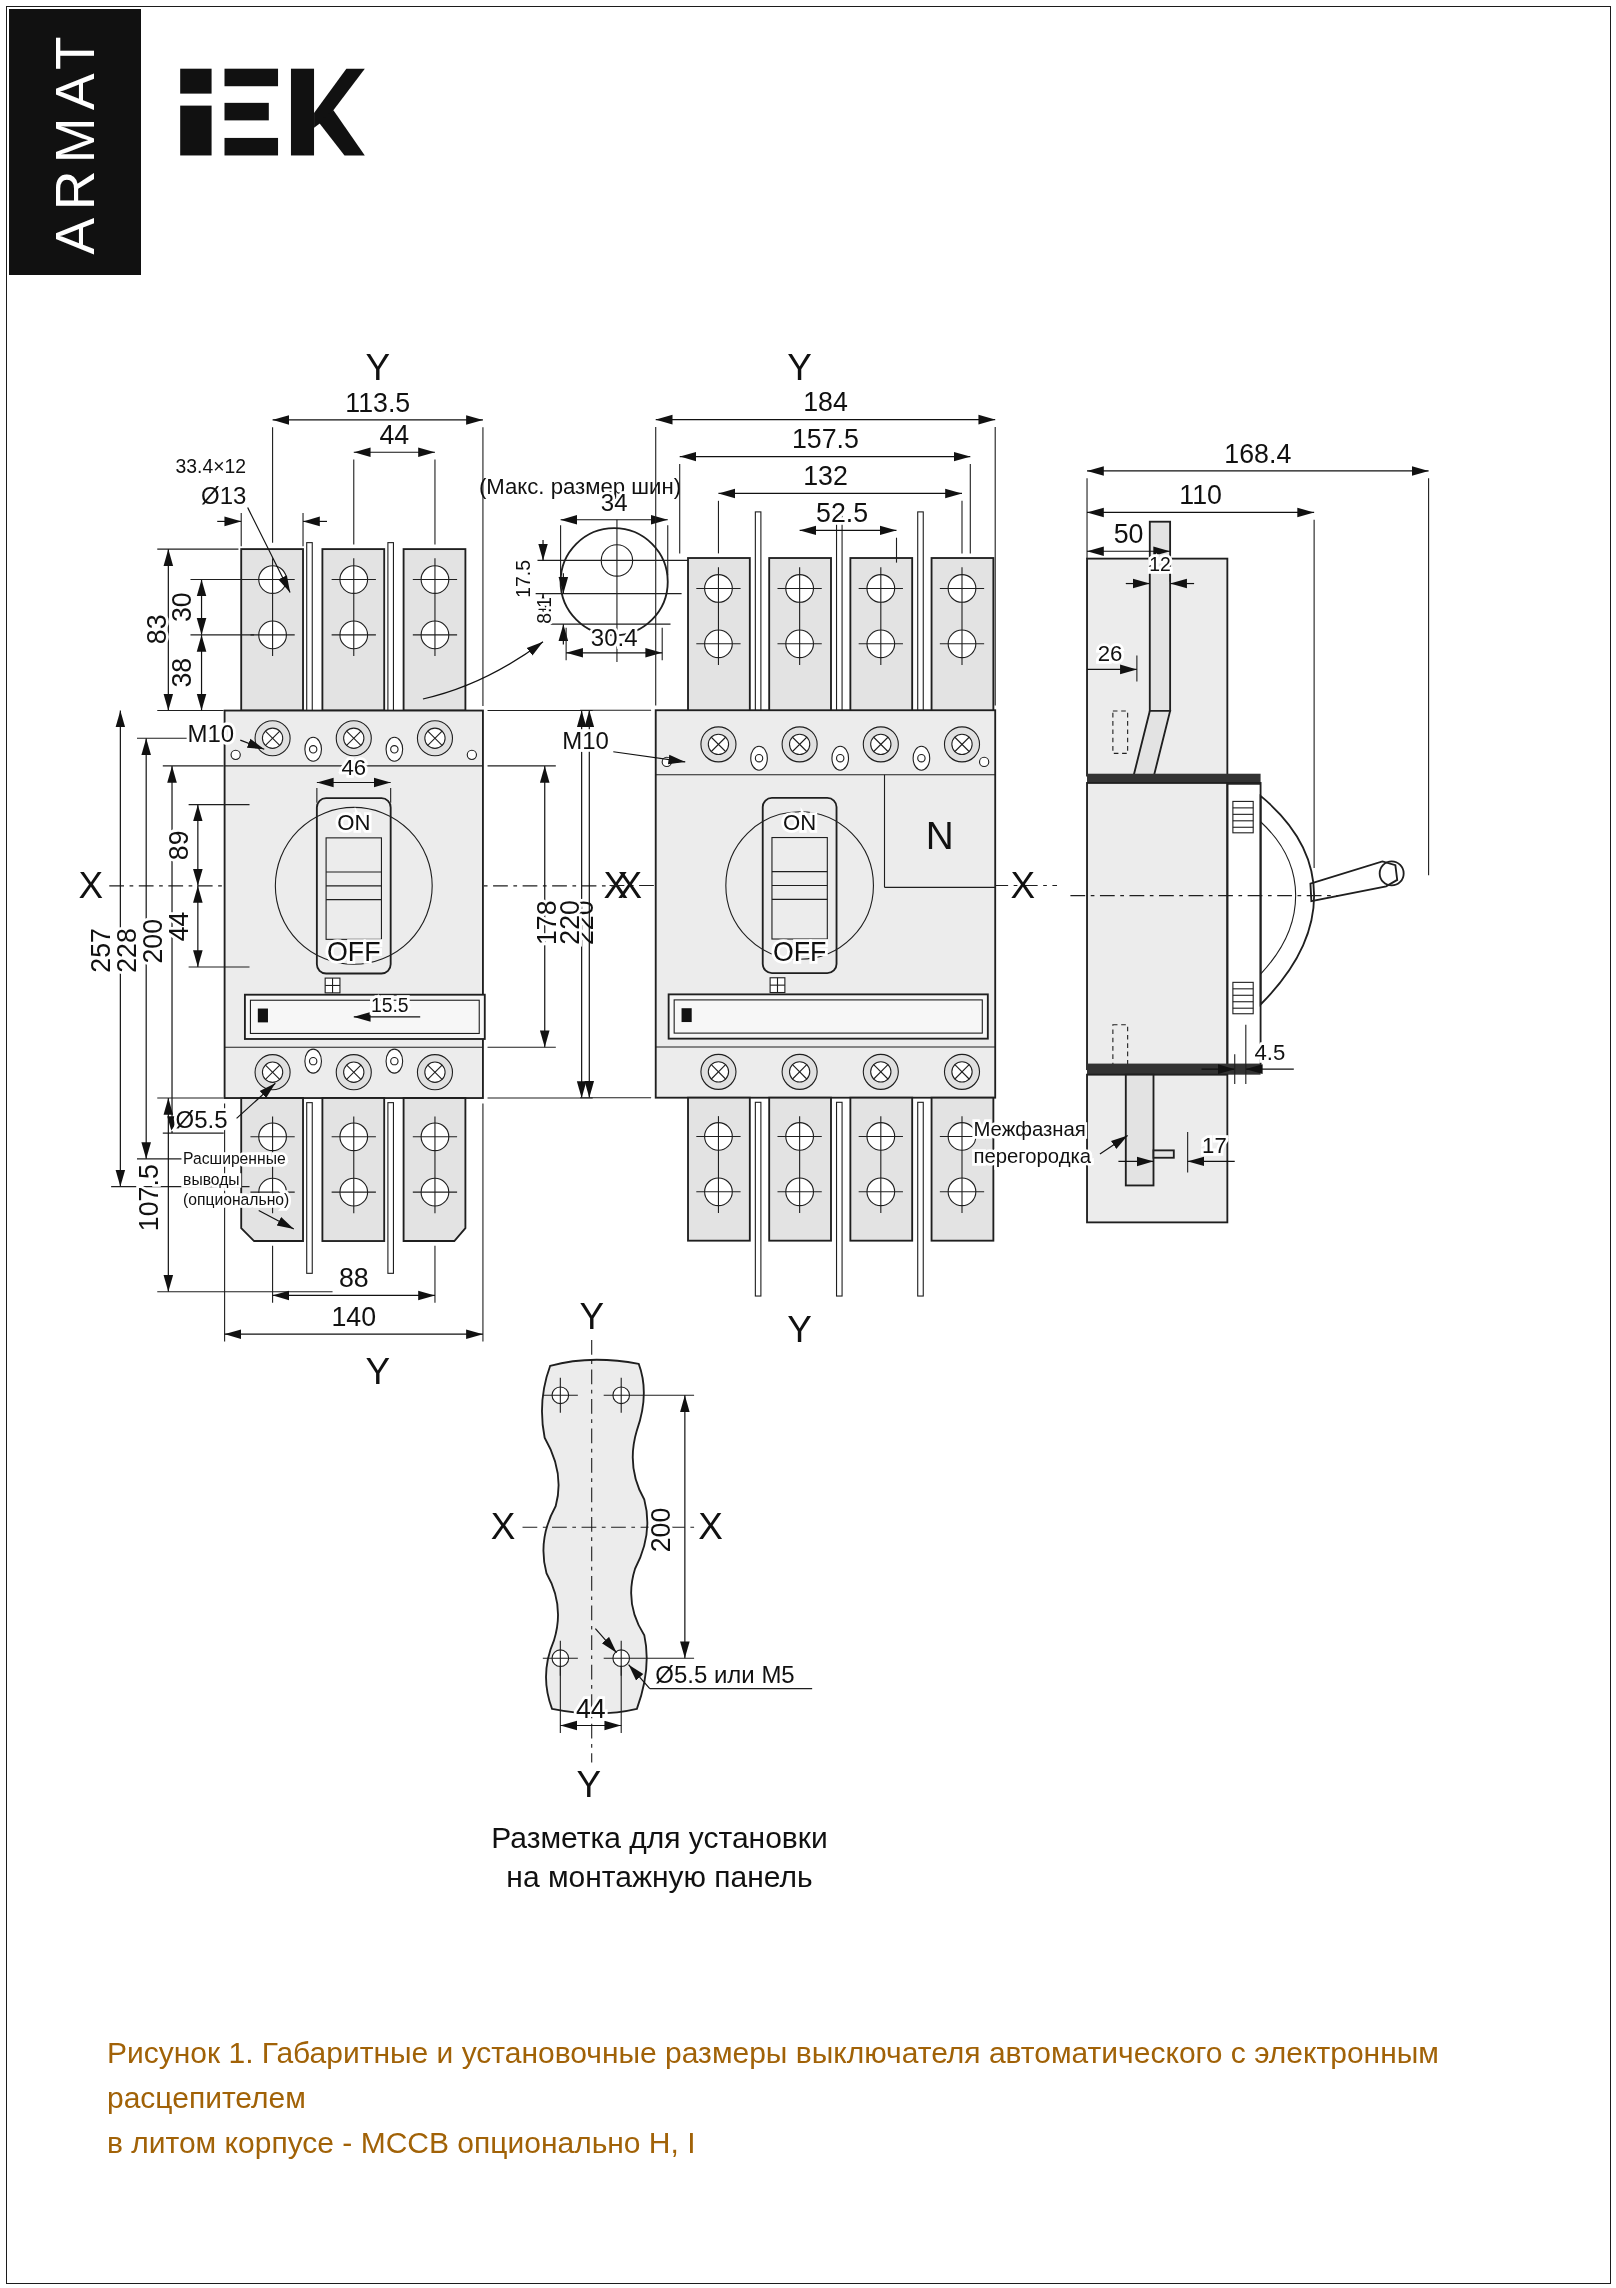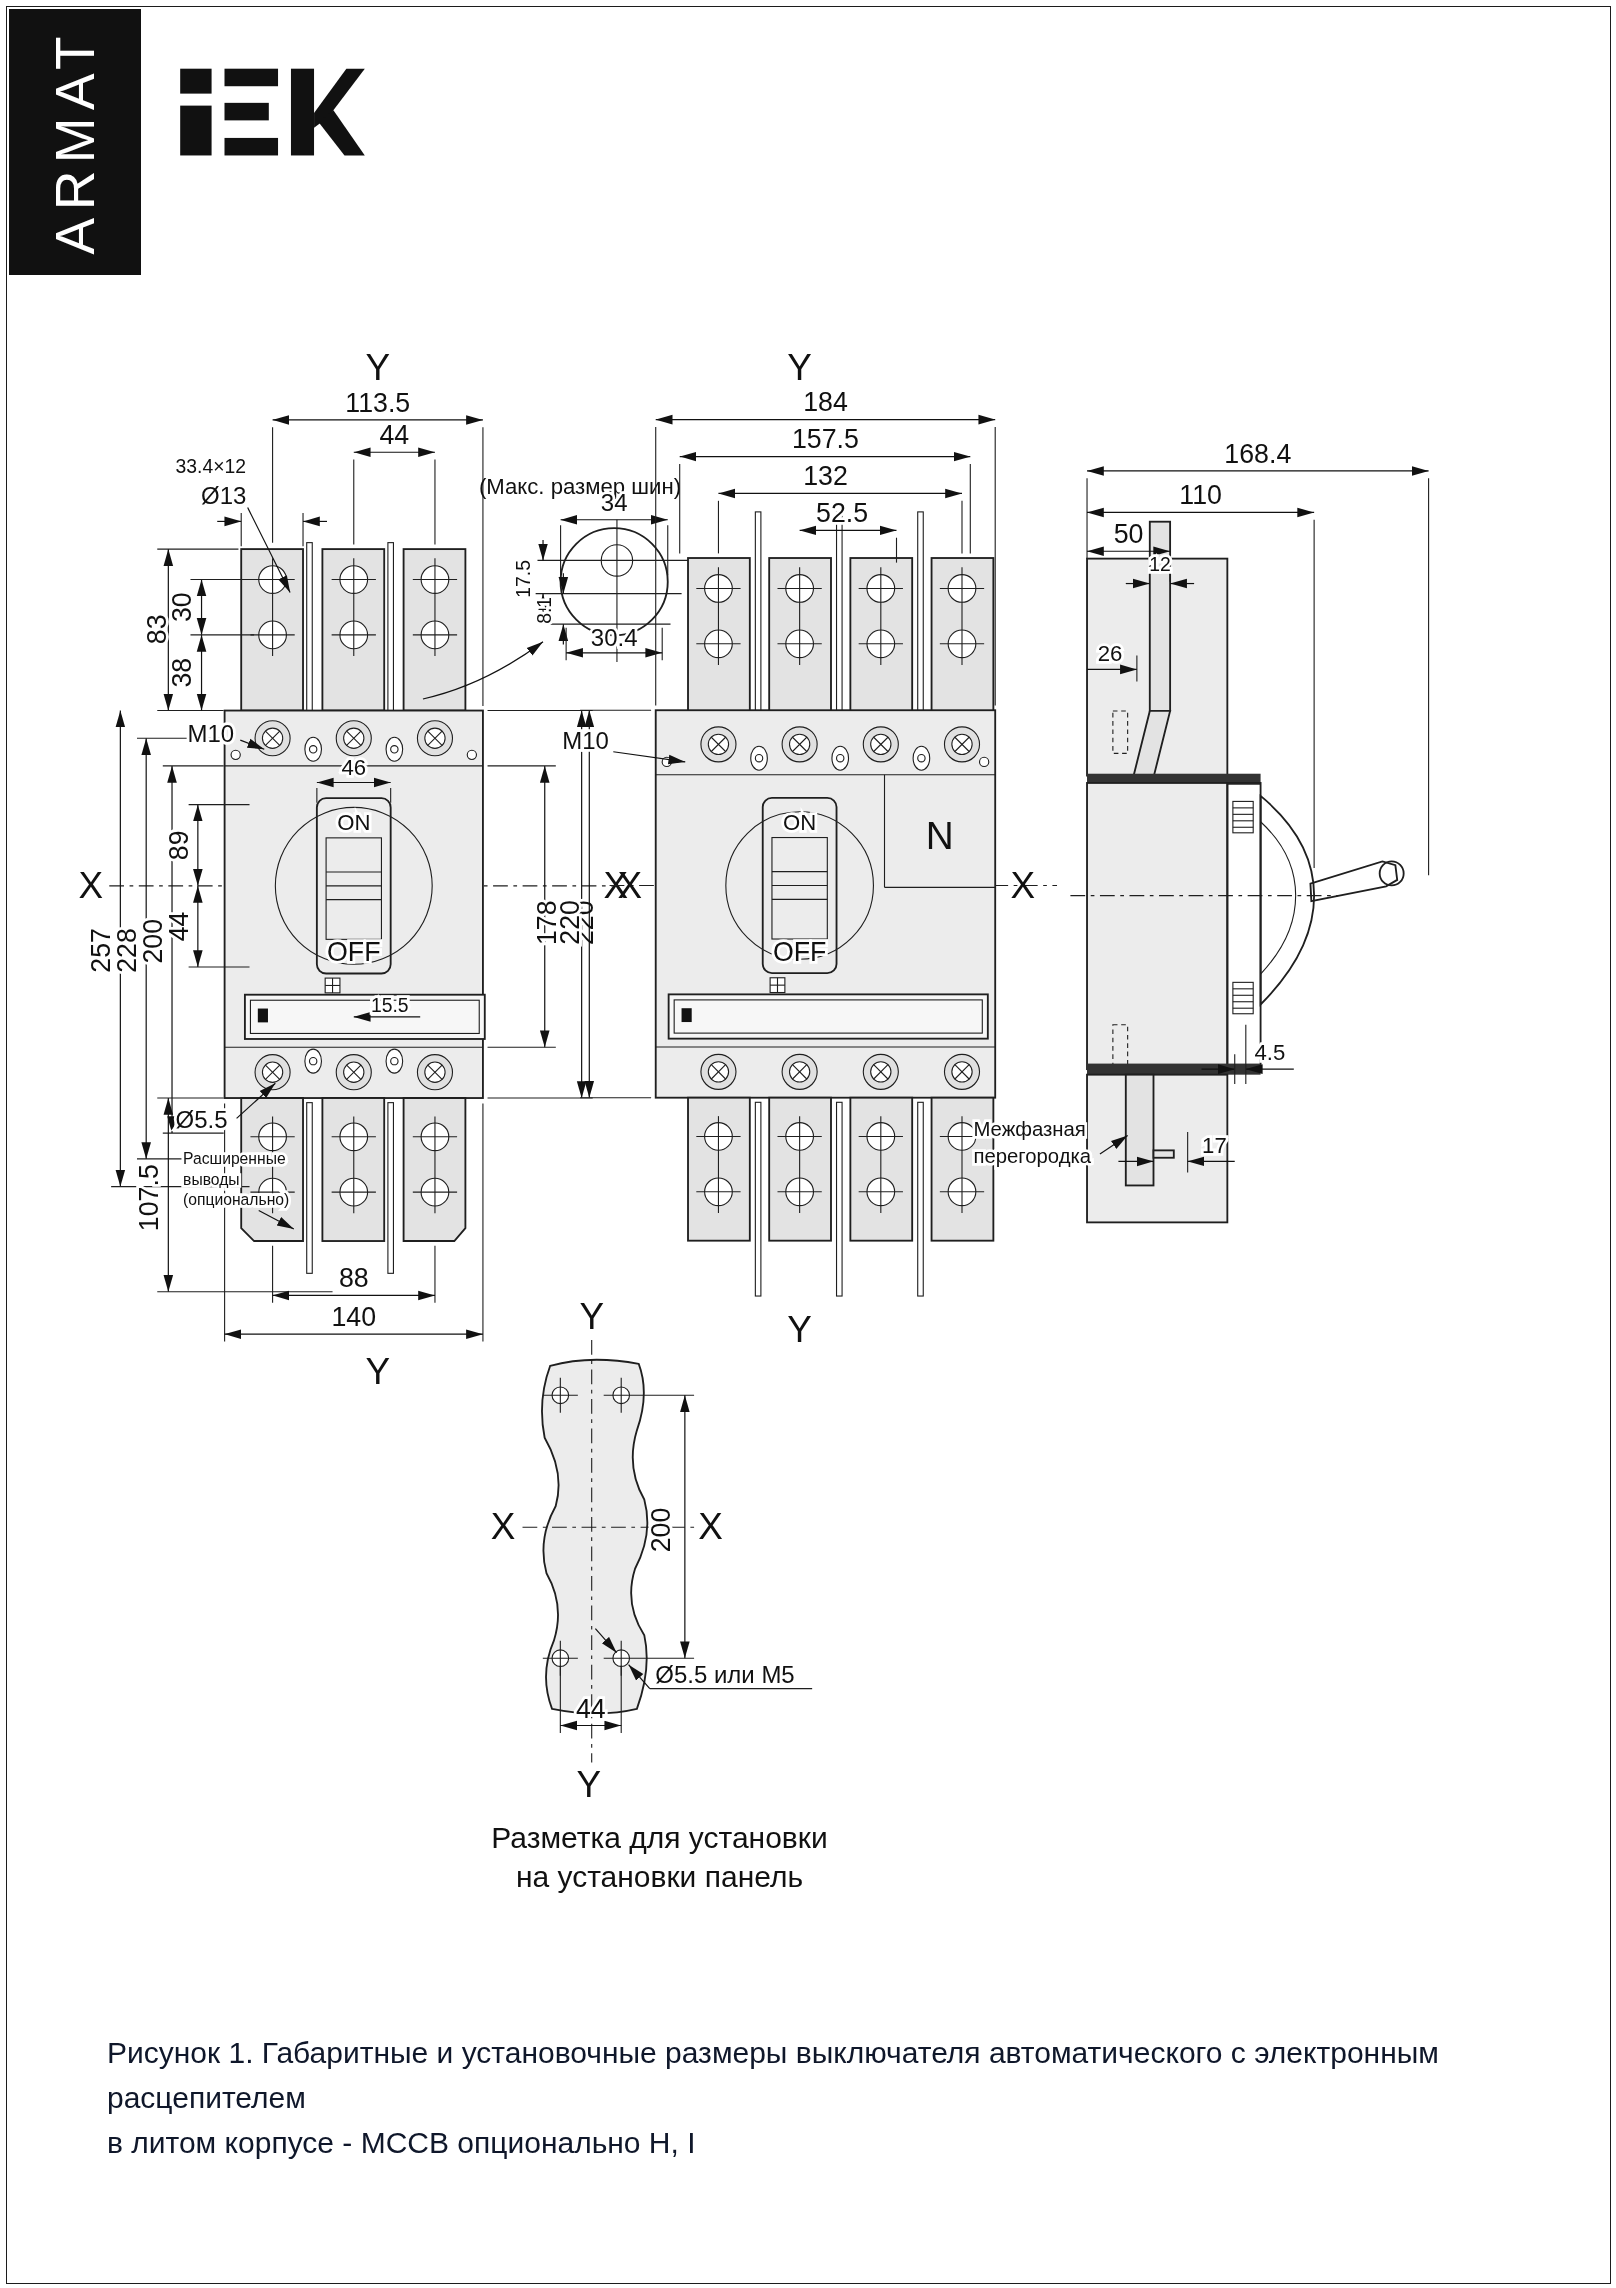--- a/index.html
+++ b/index.html
@@ -15,21 +15,21 @@
   .dim{fill:none;stroke:#111;stroke-width:1.3;}
   .cl{stroke-dasharray:16 6 4 6;}
   .hid{stroke-dasharray:5 4;}
   .fillA{fill:#ececec;}
   .fillB{fill:#e3e3e3;}
   .fillW{fill:#f7f7f7;}
   .t17{font-size:17px;} .t21{font-size:21px;} .t22{font-size:22px;} .t24{font-size:24px;}
   .t26{font-size:26px;} .t29{font-size:29px;} .t40{font-size:40px;} .t42{font-size:42px;}
   .mid{text-anchor:middle;}
   .cap-panel{position:absolute;left:429px;top:1818px;width:461px;text-align:center;font-size:30px;line-height:1.3;color:#111;}
-  .cap-fig{position:absolute;left:107px;top:2030px;width:1403px;font-size:30px;line-height:1.5;color:#0f172a;}
+  .cap-fig{position:absolute;left:107px;top:2030px;width:1403px;font-size:30px;line-height:1.5;color:#a16207;}
 </style>
 </head>
 <body>
 
 <div class="frame"></div>
 
 <div class="banner">
   <span>ARMAT</span>
 </div>
 
@@ -593,20 +593,20 @@
   <text class="t40 mid" x="245" y="268">X</text>
   <text class="t40 mid" x="470" y="268">X</text>
   <text class="t40 mid" x="338" y="548">Y</text>
   <text class="t29 mid d" x="424" y="260" transform="rotate(-90 424 258)">200</text>
   <text class="t29 mid d" x="340" y="462">44</text>
   <text class="t26 d" x="410" y="424">Ø5.5 или M5</text>
 </svg>
 
 <div class="cap-panel">
   <div>Разметка для установки</div>
-  <div>на установки панель</div>
+  <div>на монтажную панель</div>
 </div>
 
 <div class="cap-fig">
   <div>Рисунок 1. Габаритные и установочные размеры выключателя автоматического с электронным расцепителем</div>
   <div>в литом корпусе - MCCB опционально H, I</div>
 </div>
 
 
 </body></html>

